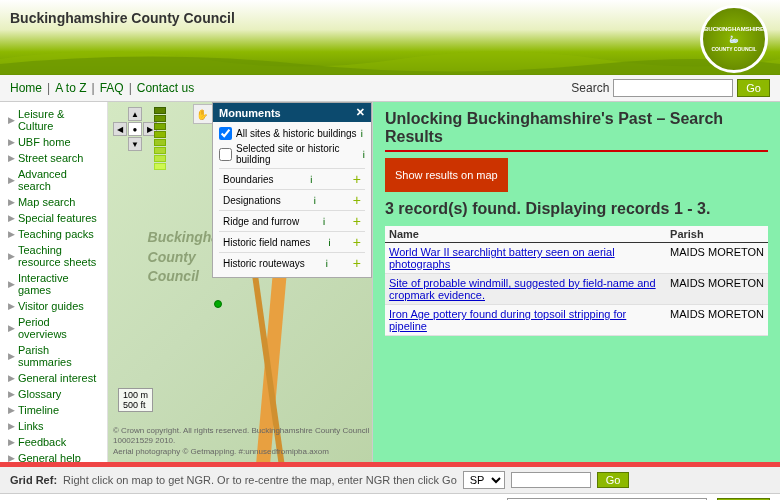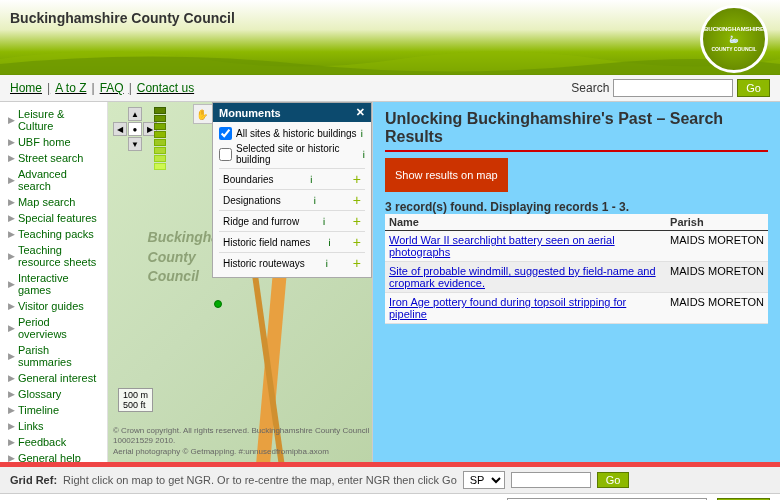--- a/index.html
+++ b/index.html
@@ -53,21 +53,21 @@
 
     
     #navbar {
       background: #f5f5f5;
       border-bottom: 1px solid #ccc;
       padding: 4px 10px;
       display: flex;
       align-items: center;
       justify-content: space-between;
     }
-    #nav-links { display: flex; gap: 0; text-decoration: underline; }
+    #nav-links { display: flex; gap: 0; }
     .nav-link {
       color: #006600;
       text-decoration: none;
       font-size: 12px;
       cursor: pointer;
     }
     .nav-sep { margin: 0 5px; color: #666; }
     #search-area { display: flex; align-items: center; gap: 4px; }
     #search-label { font-size: 12px; color: #333; }
     #search-input {
@@ -192,21 +192,21 @@
       border-radius: 50%;
       background: #00aa00;
       border: 1px solid #007700;
     }
 
     
     #results-panel {
       flex: 1;
       padding: 8px 12px;
       overflow-y: auto;
-      background: #7dd3fc;
+      background: #86efac;
     }
 
     
     #monuments-panel {
       position: absolute;
       top: 0;
       right: 0;
       width: 160px;
       background: #f9f9f9;
       border: 1px solid #aaa;
@@ -256,24 +256,24 @@
       background: #cc3300;
       color: #fff;
       border: none;
       padding: 11px 10px;
       font-size: 11px;
       cursor: pointer;
       margin-bottom: 8px;
       display: inline-block;
     }
     #results-count {
-      font-size: 12px;
+      font-size: 16px;
       font-weight: bold;
       color: #333;
-      margin-bottom: 0;
+      margin-bottom: 8px;
     }
     #results-table {
       width: 100%;
       border-collapse: collapse;
       font-size: 11px;
     }
     #results-table th {
       text-align: left;
       font-weight: bold;
       color: #333;

